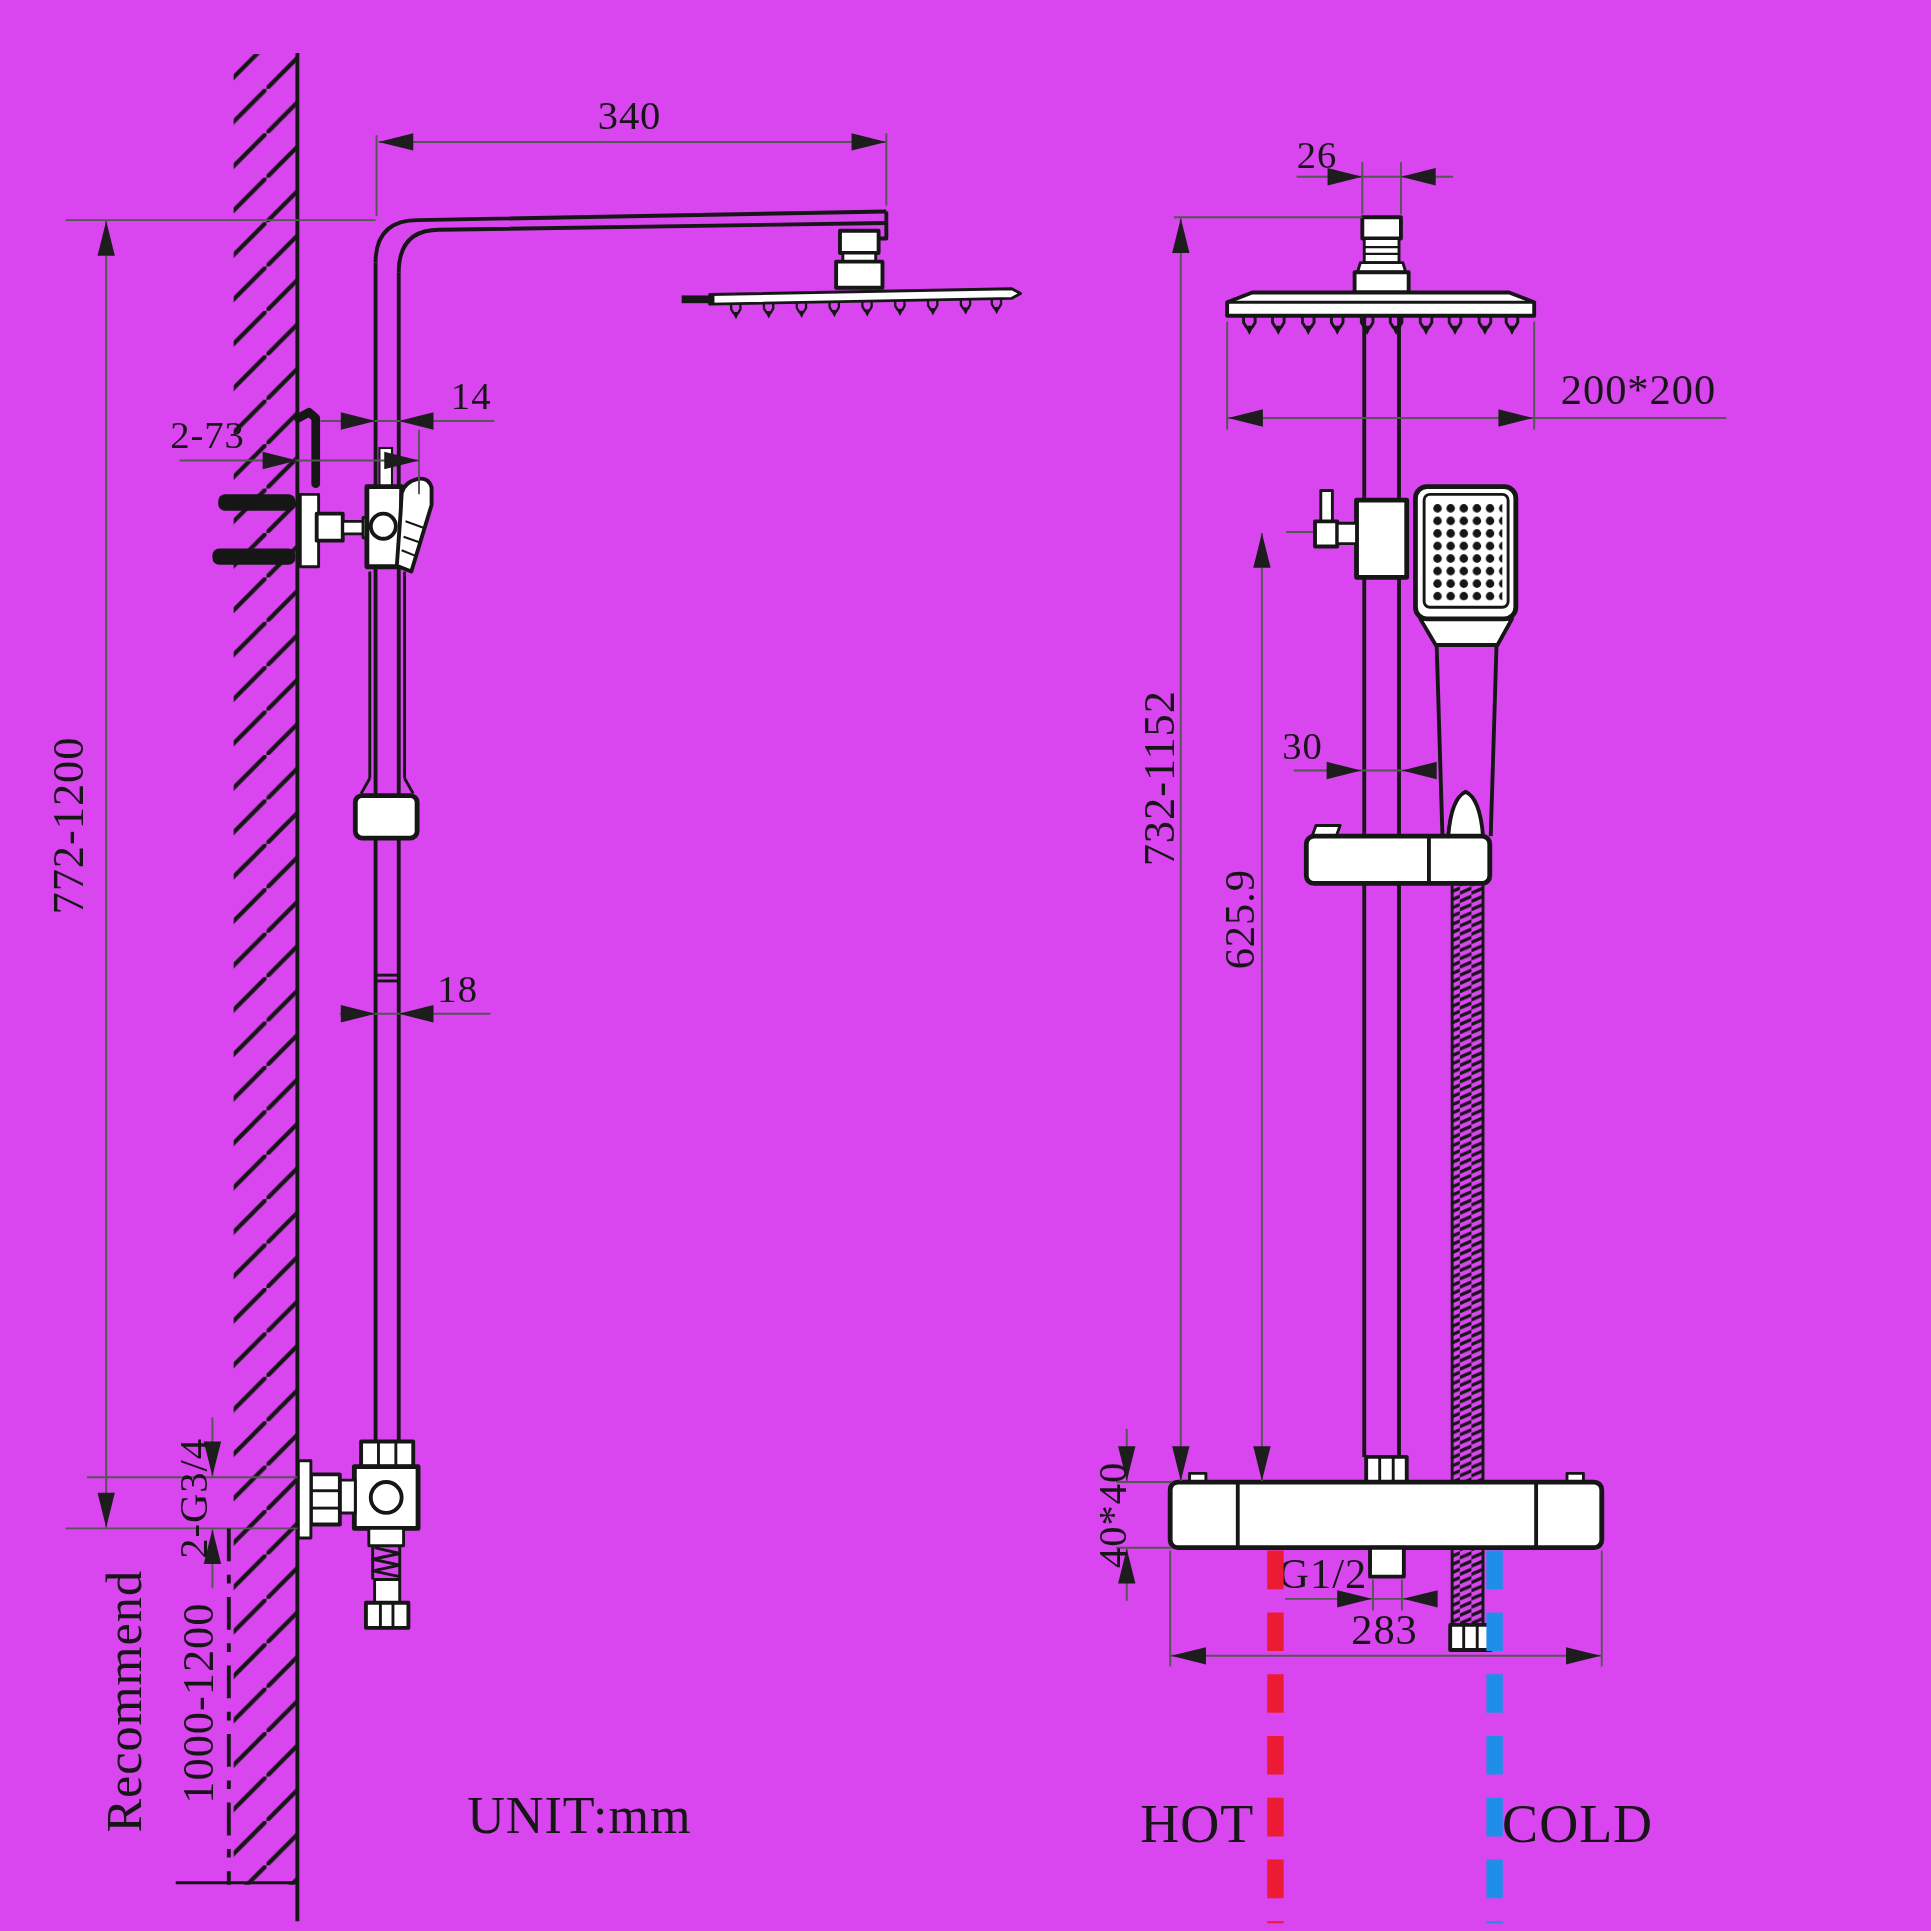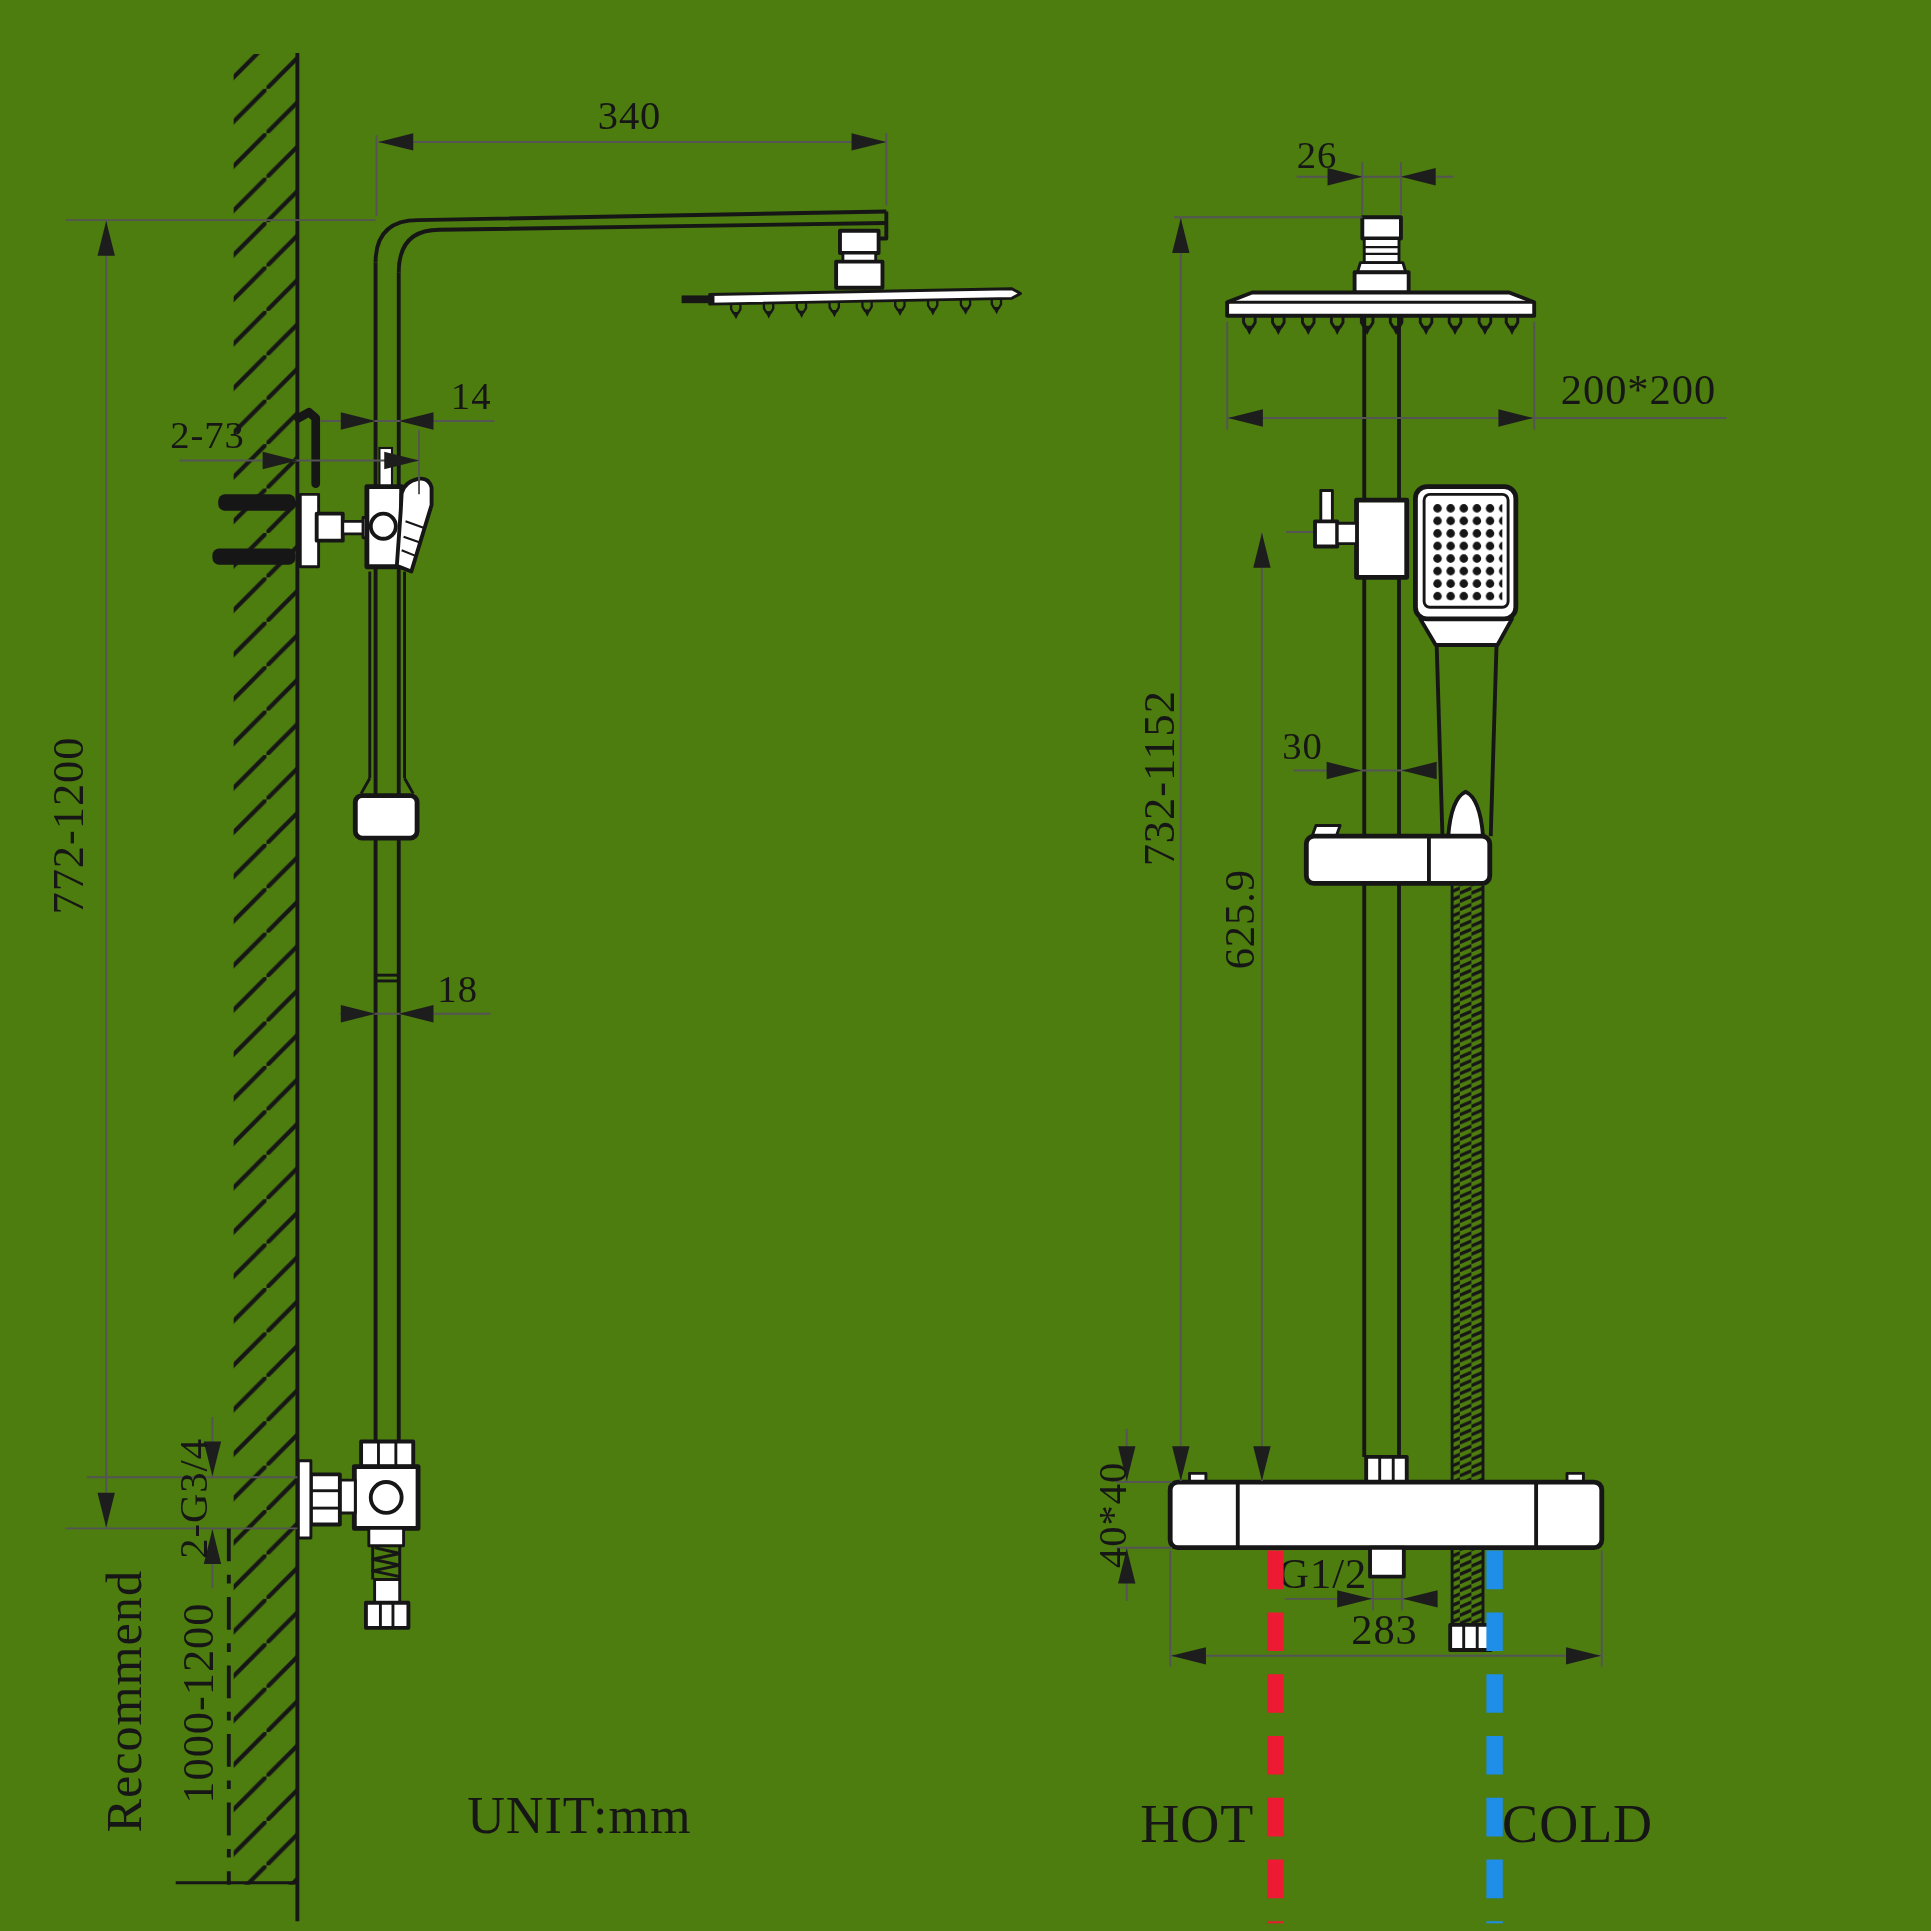--- a/index.html
+++ b/index.html
@@ -1,16 +1,16 @@
 <!DOCTYPE html>
 <html><head>
 <meta charset="utf-8">
 <style>
   html,body{margin:0;padding:0;background:#fff;}
-  .stage{width:1931px;height:1931px;position:relative;background:#4d7c0f;}
+  .stage{width:1931px;height:1931px;position:relative;background:#d946ef;}
   svg{display:block;}
   text{font-family:"Liberation Serif","DejaVu Serif",serif;fill:#161616;letter-spacing:1px;}
   .o5{stroke:#161616;stroke-width:5;fill:none;stroke-linejoin:round;}
   .o4{stroke:#161616;stroke-width:4;fill:none;stroke-linejoin:round;}
   .o3{stroke:#161616;stroke-width:3;fill:none;stroke-linejoin:round;}
   .o2{stroke:#161616;stroke-width:2.2;fill:none;}
   .w{fill:#ffffff;}
   .thin{stroke:#555;stroke-width:2;fill:none;}
   .arrf{fill:#1d1d1d;}
   .t40{font-size:40px;}

